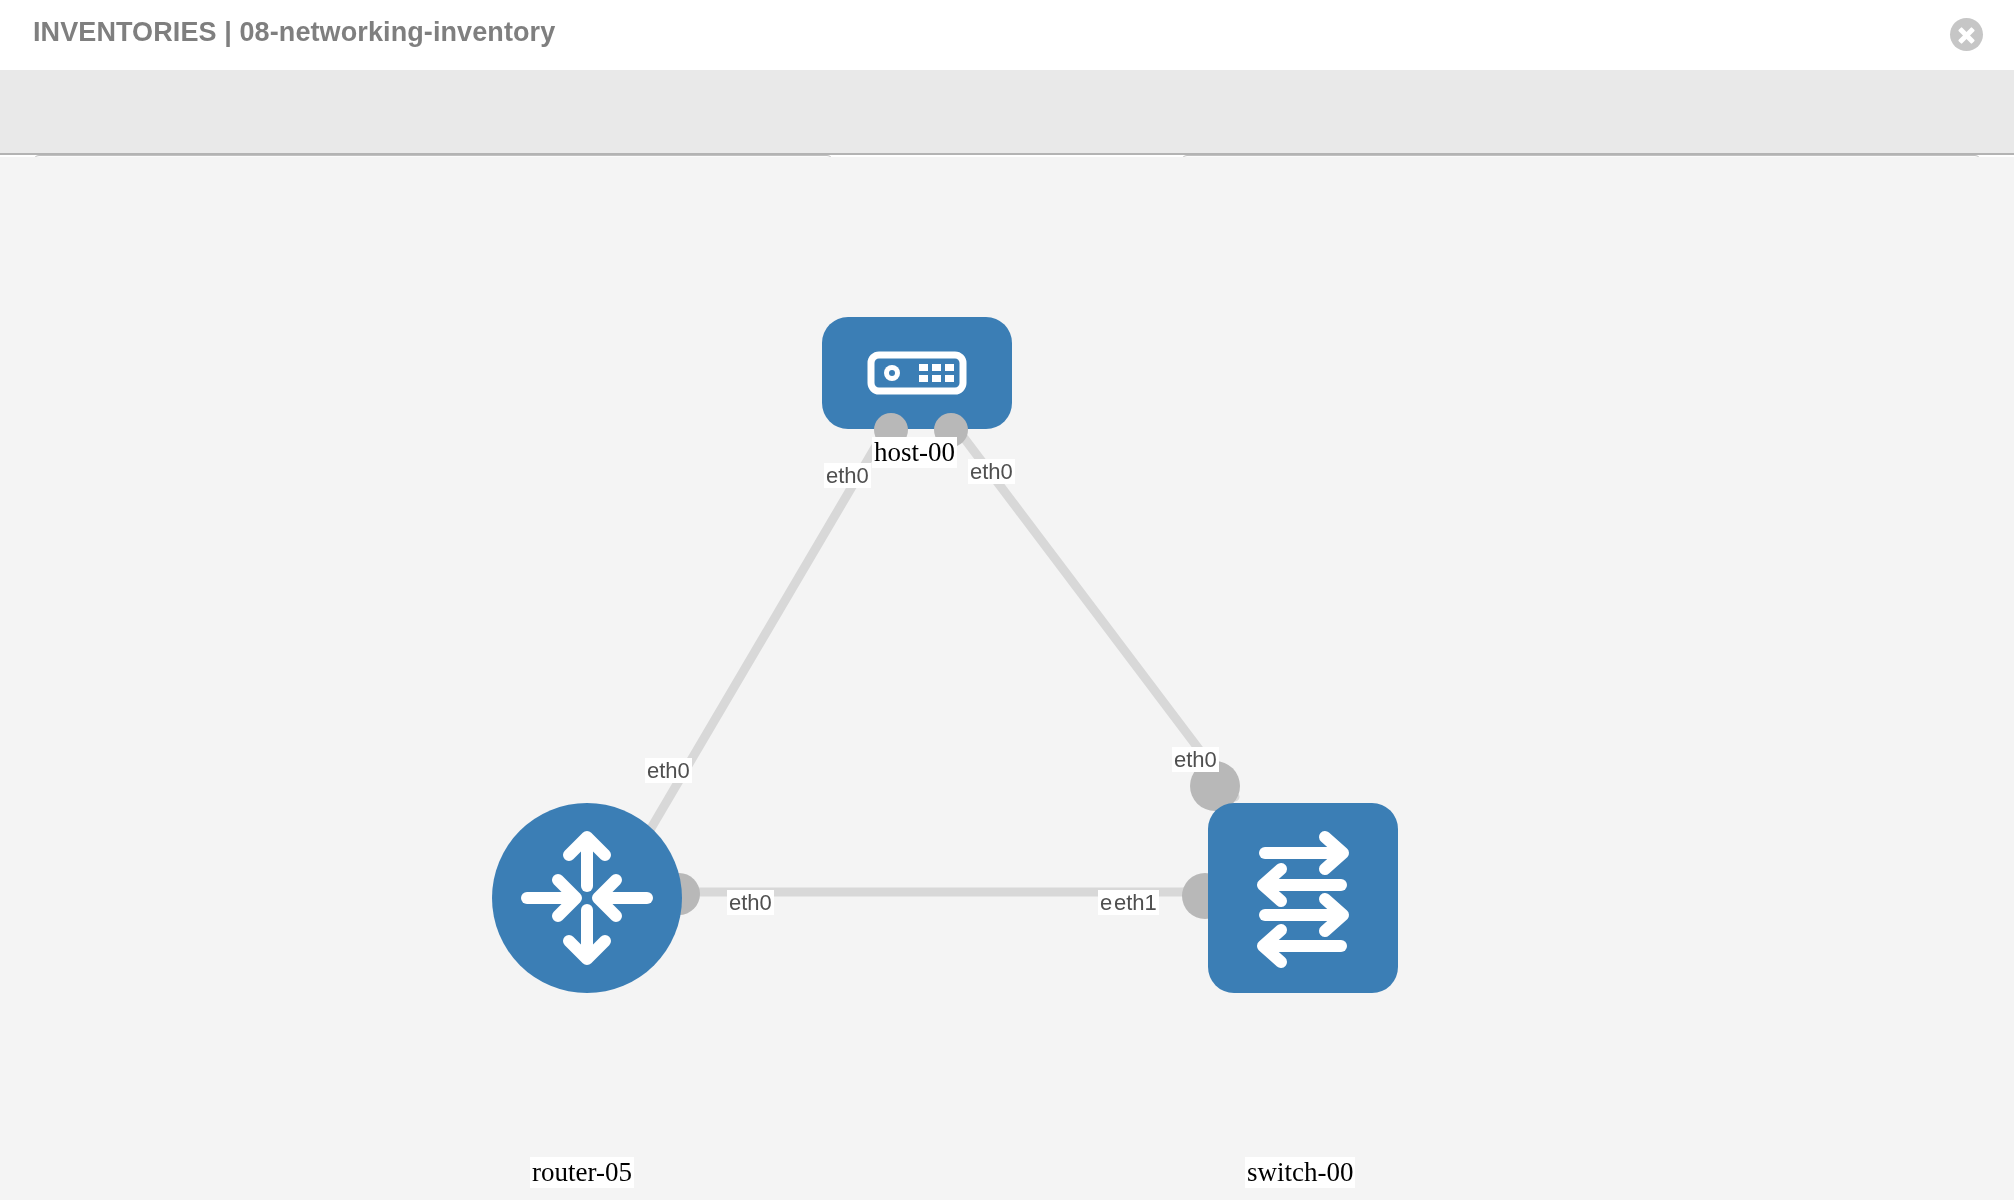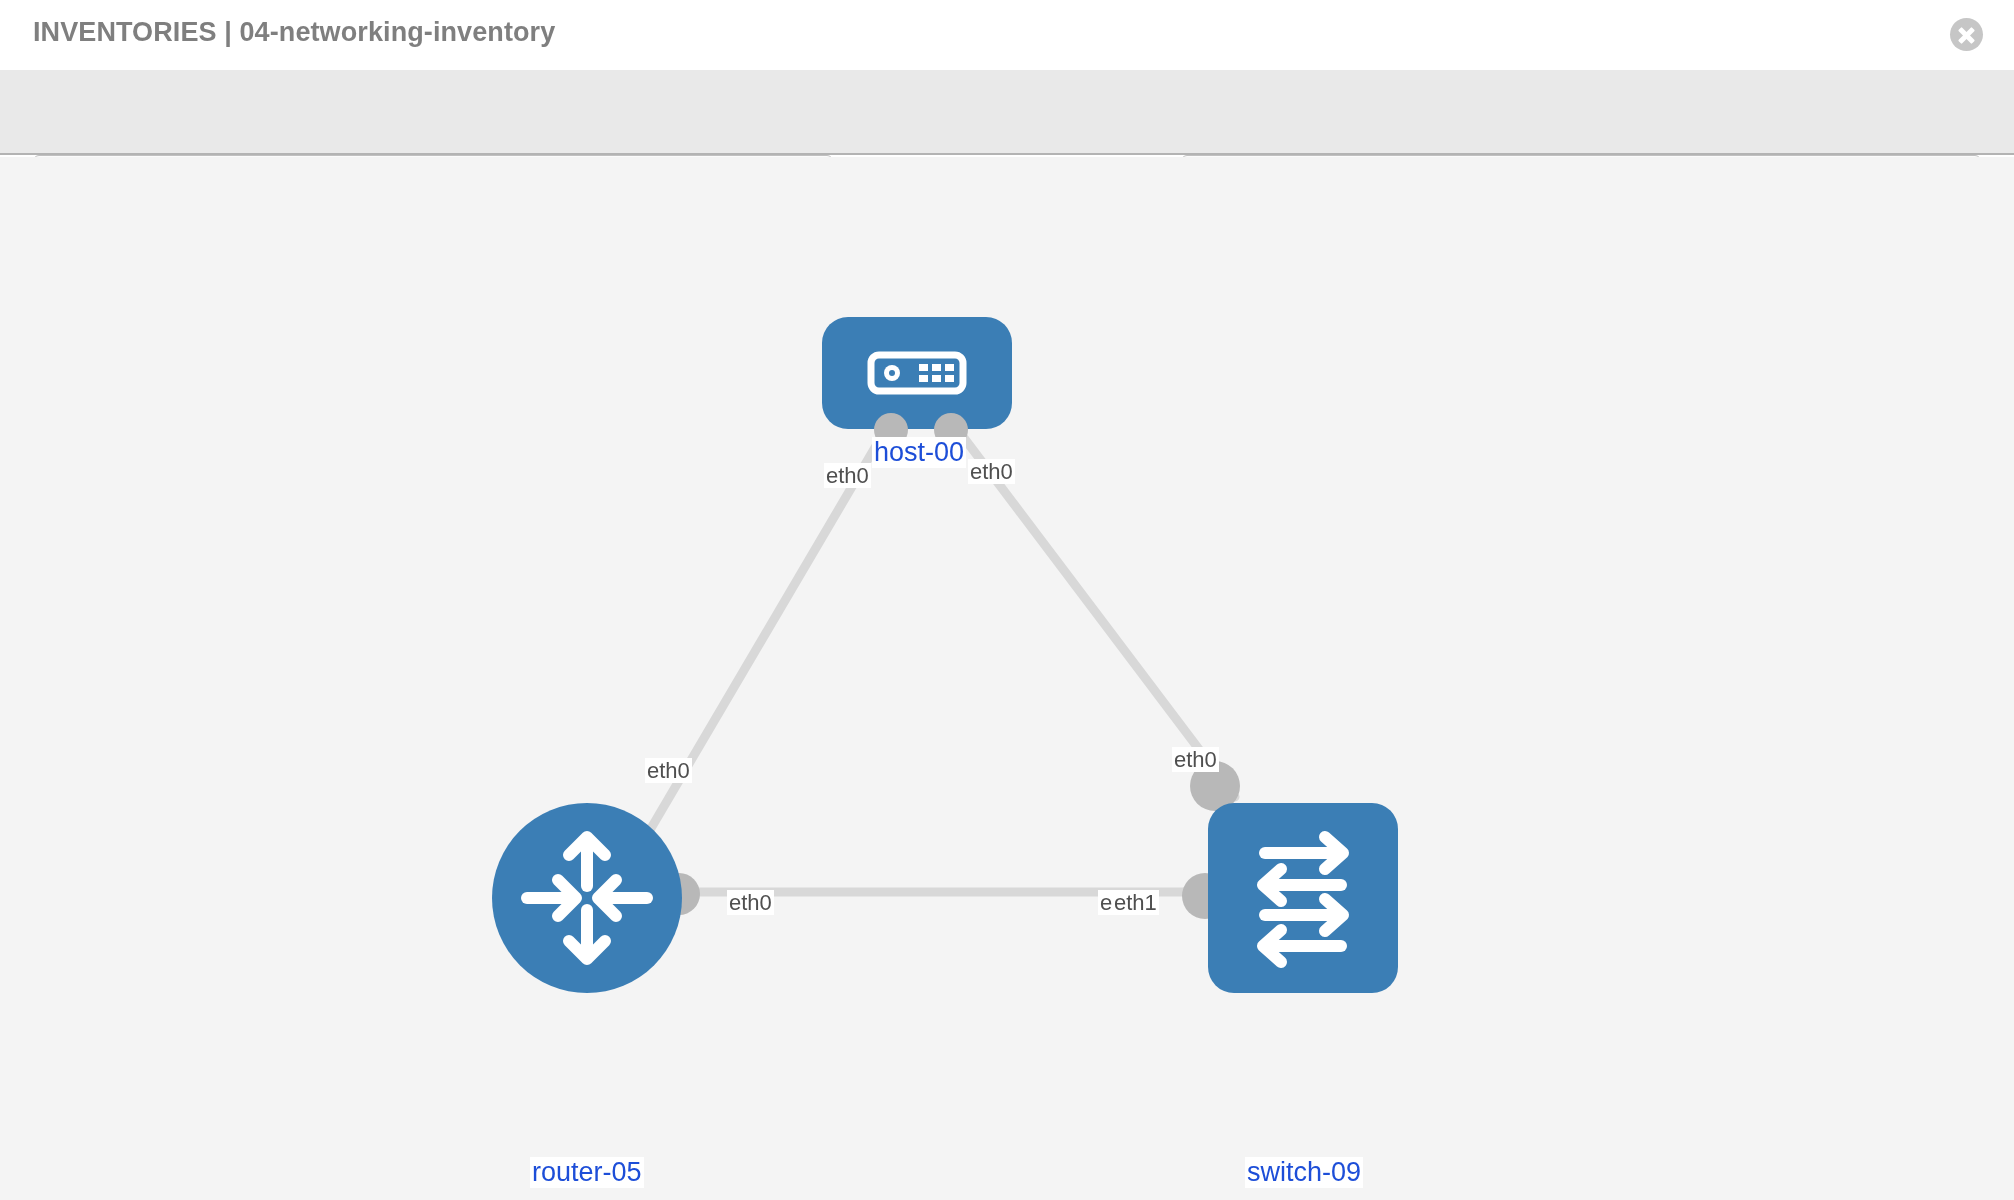--- a/index.html
+++ b/index.html
@@ -181,25 +181,26 @@
   #node-switch .node-shape {
     width: 190px;
     height: 190px;
     border-radius: 26px;
   }
   #node-switch .node-shape svg { margin: 25px auto 0 auto; }
 
   .node-label {
     position: absolute;
     font-size: 27px;
-    color: #1d4ed8;
+    color: #000000;
     background: #ffffff;
     white-space: nowrap;
     padding: 0 2px;
     line-height: 1.15;
+    font-family: Liberation Serif, serif;
   }
   #label-host   { left: 872px; top: 280px; }
   #label-router { left: 530px; top: 1000px; }
   #label-switch { left: 1245px; top: 1000px; }
 
   
   .port {
     position: absolute;
     background: #b8b8b8;
     border-radius: 50%;
@@ -217,21 +218,21 @@
     line-height: 1.15;
     margin-top: 12px;
   }
 </style>
 </head>
 <body>
 
 <div id="app">
 
   <div class="header">
-    <div class="header-title">INVENTORIES | 04-networking-inventory</div>
+    <div class="header-title">INVENTORIES | 08-networking-inventory</div>
     <div class="close-btn"></div>
   </div>
 
   <div class="toolbar">
 
     <div class="select-box" id="actions-select">
       <span class="sel-label">ACTIONS</span>
       <span class="caret"></span>
     </div>
 
@@ -334,21 +335,21 @@
             <line x1="32" y1="87" x2="108" y2="87"></line>
             <polyline points="92,71 110,87 92,103"></polyline>
 
             <line x1="108" y1="118" x2="32" y2="118"></line>
             <polyline points="48,102 30,118 48,134"></polyline>
           </g>
         </svg>
       </div>
     </div>
 
-    <div class="node-label" id="label-switch">switch-09</div>
+    <div class="node-label" id="label-switch">switch-00</div>
 
     <div class="edge-label" style="left:1172px; top:578px;">eth0</div>
 
     <div class="edge-label" style="left:1098px; top:721px;">eth</div>
 
     <div class="edge-label" style="left:1112px; top:721px;">eth1</div>
 
   </div>
 </div>
 

